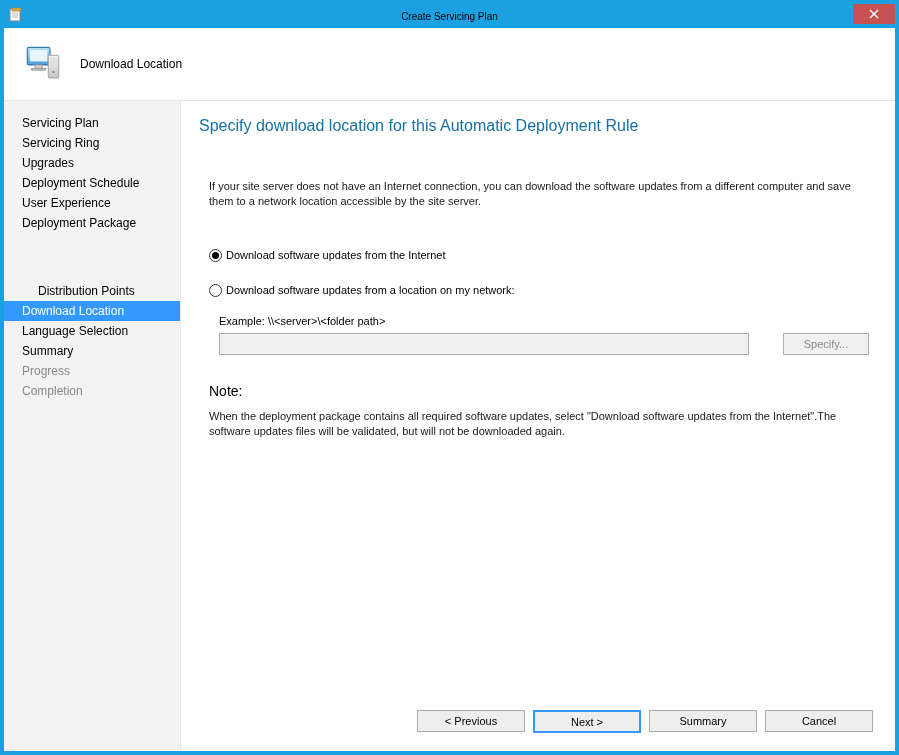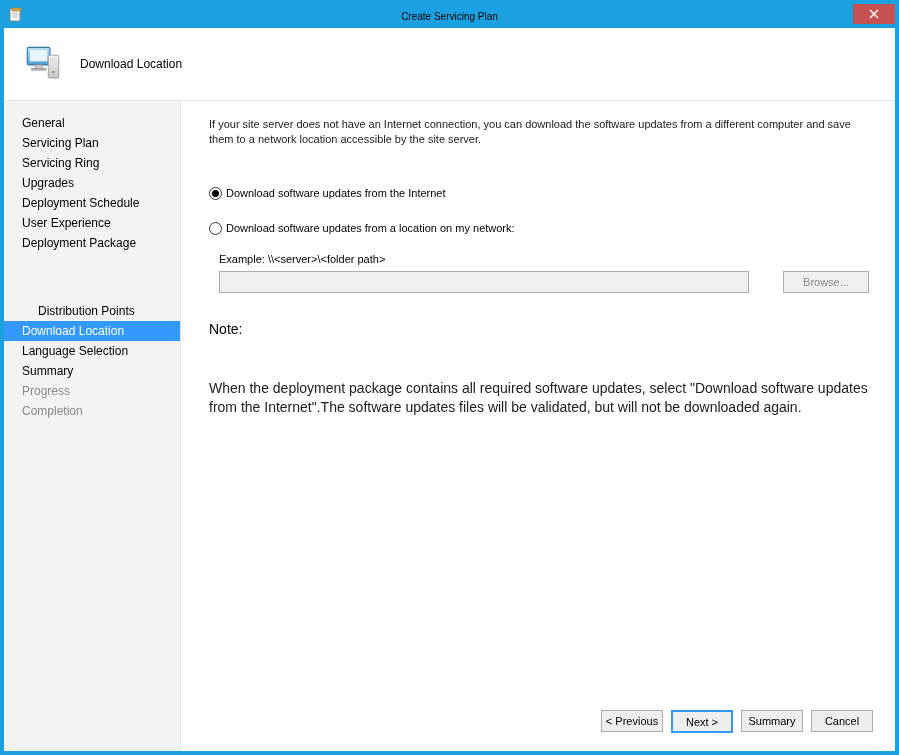--- a/index.html
+++ b/index.html
@@ -202,38 +202,37 @@
       font-family: inherit;
       cursor: default;
     }
     .note-label {
       font-size: 14px;
       color: #000;
       padding-left: 10px;
       margin-bottom: 10px;
     }
     .note-text {
-      font-size: 14px;
+      font-size: 11px;
       color: #202020;
       padding-left: 10px;
       padding-right: 4px;
       line-height: 1.35;
-      margin-top: 32px;
     }
     .spacer {
       flex: 1;
     }
     .button-row {
       display: flex;
       gap: 8px;
       justify-content: flex-end;
       padding-top: 10px;
     }
     .nav-button {
-      width: 62px;
+      width: 108px;
       height: 22px;
       border: 1px solid #acacac;
       background: #eee;
       font-size: 11px;
       font-family: inherit;
       cursor: pointer;
       margin-top: 29px;
     }
     .nav-button.default {
       border: 2px solid #3399ff;
@@ -285,53 +284,53 @@
           <rect x="32" y="17" width="8" height="2" fill="#ddd"></rect>
           <rect x="32" y="20" width="8" height="2" fill="#ddd"></rect>
           <circle cx="36" cy="33" r="1.4" fill="#6aa84f"></circle>
         </svg>
       </span>
       <span class="header-title">Download Location</span>
     </div>
 
     <div class="body-area">
       <div class="sidebar">
-        <div class="sidebar-item"><span>General</span></div>
         <div class="sidebar-item"><span>Servicing Plan</span></div>
         <div class="sidebar-item"><span>Servicing Ring</span></div>
         <div class="sidebar-item"><span>Upgrades</span></div>
         <div class="sidebar-item"><span>Deployment Schedule</span></div>
         <div class="sidebar-item"><span>User Experience</span></div>
         <div class="sidebar-item"><span>Deployment Package</span></div>
         <div class="sidebar-item sub"><span>Distribution Points</span></div>
         <div class="sidebar-item active"><span>Download Location</span></div>
         <div class="sidebar-item"><span>Language Selection</span></div>
         <div class="sidebar-item"><span>Summary</span></div>
         <div class="sidebar-item disabled"><span>Progress</span></div>
         <div class="sidebar-item disabled"><span>Completion</span></div>
       </div>
 
       <div class="main-panel">
+        <div class="main-heading">Specify download location for this Automatic Deployment Rule</div>
         <div class="intro-text">If your site server does not have an Internet connection, you can download the software updates from a different computer and save them to a network location accessible by the site server.</div>
 
         <label class="radio-row">
           <span class="radio-circle checked"></span>
           <span class="radio-label">Download software updates from the Internet</span>
         </label>
 
         <label class="radio-row second">
           <span class="radio-circle"></span>
           <span class="radio-label">Download software updates from a location on my network:</span>
         </label>
 
         <div class="example-label">Example: \\&lt;server&gt;\&lt;folder path&gt;</div>
 
         <div class="path-row">
           <input class="path-input" type="text" disabled="" value="" style="">
-          <button class="browse-button" disabled="">Browse...</button>
+          <button class="browse-button" disabled="">Specify...</button>
         </div>
 
         <div class="note-label">Note:</div>
         <div class="note-text">When the deployment package contains all required software updates, select "Download  software updates from the Internet".The software updates files will be validated, but will not be downloaded again.</div>
 
         <div class="spacer"></div>
 
         <div class="button-row">
           <button class="nav-button">&lt; Previous</button>
           <button class="nav-button default">Next &gt;</button>

